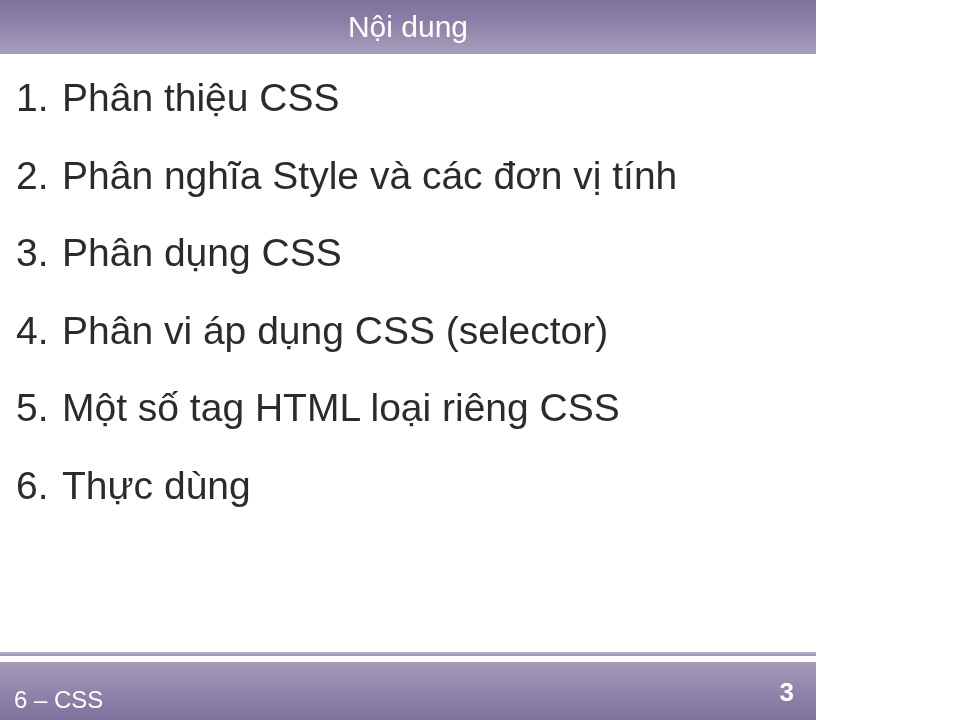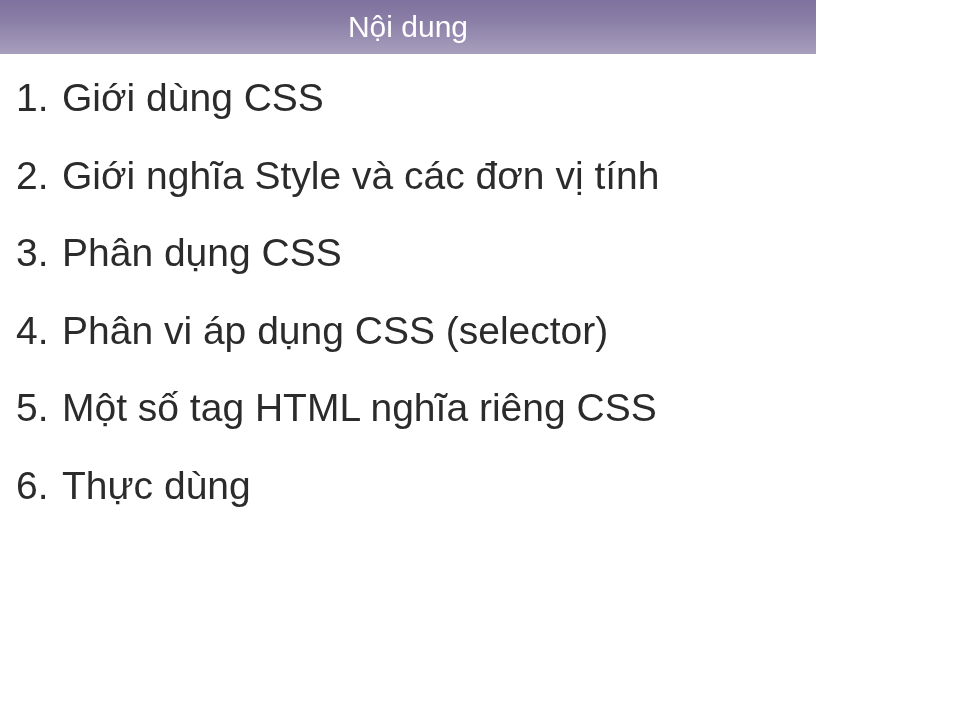--- a/index.html
+++ b/index.html
@@ -94,38 +94,42 @@
 
 <div class="slide">
 
   <div class="header">
     <span class="header-title">Nội dung</span>
   </div>
 
   <div class="body">
     <div class="list-item">
       <span class="num">1.</span>
-      <span class="txt">Giới dùng CSS</span>
+      <span class="txt">Phân thiệu CSS</span>
     </div>
     <div class="list-item">
       <span class="num">2.</span>
-      <span class="txt">Giới nghĩa Style và các đơn vị tính</span>
+      <span class="txt">Phân nghĩa Style và các đơn vị tính</span>
     </div>
     <div class="list-item">
       <span class="num">3.</span>
       <span class="txt">Phân dụng CSS</span>
     </div>
     <div class="list-item">
       <span class="num">4.</span>
       <span class="txt">Phân vi áp dụng CSS (selector)</span>
     </div>
     <div class="list-item">
       <span class="num">5.</span>
-      <span class="txt">Một số tag HTML nghĩa riêng  CSS</span>
+      <span class="txt">Một số tag HTML loại riêng  CSS</span>
     </div>
     <div class="list-item">
       <span class="num">6.</span>
       <span class="txt">Thực dùng</span>
     </div>
   </div>
 
+  <div class="footer">
+    <span class="footer-left">6 – CSS</span>
+    <span class="footer-right">3</span>
+  </div>
 
 </div>
 
 </body></html>

